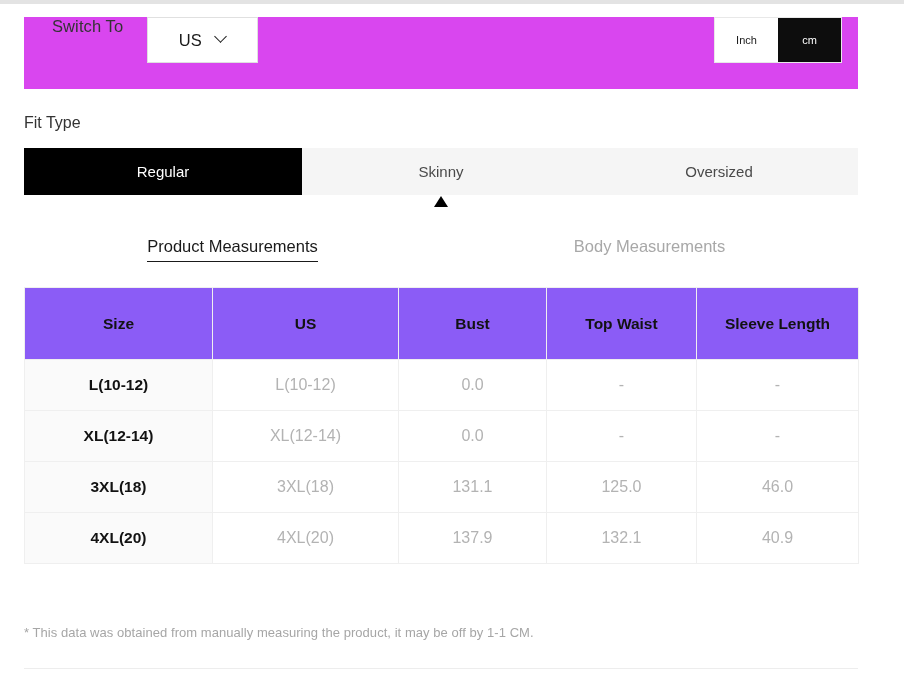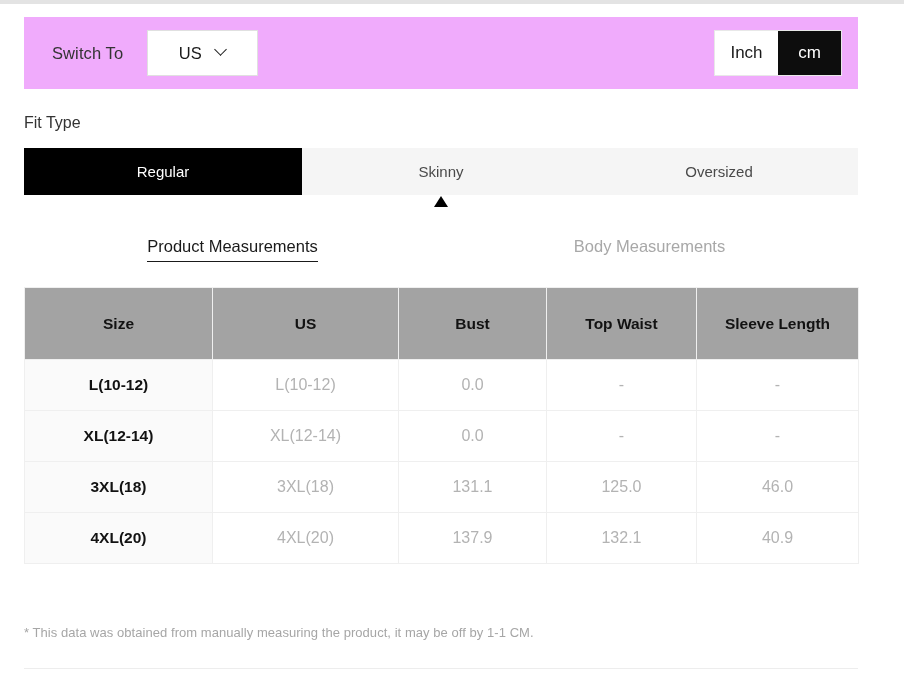--- a/index.html
+++ b/index.html
@@ -34,23 +34,22 @@
     height: 677px;
   }
 
   
   .switch-bar {
     position: absolute;
     left: 24px;
     top: 13px;
     width: 834px;
     height: 72px;
-    background: #f0abfc;
-    display: flex;
-    align-items: center;
+    background: #d946ef;
+    display: flex;
     padding: 0 16px 0 28px;
   }
   .switch-label {
     font-size: 16.5px;
     color: #333333;
     letter-spacing: .1px;
     white-space: nowrap;
   }
   .region-select {
     margin-left: 24px;
@@ -91,21 +90,21 @@
     height: 46px;
     border: 1px solid #e8e8e8;
     background: #ffffff;
   }
   .unit-btn {
     min-width: 63px;
     padding: 0 14px;
     display: flex;
     align-items: center;
     justify-content: center;
-    font-size: 17px;
+    font-size: 11px;
     background: #ffffff;
     color: #1a1a1a;
     cursor: pointer;
   }
   .unit-btn.active {
     background: #0d0d0d;
     color: #ffffff;
   }
 
   
@@ -192,21 +191,21 @@
     border-collapse: collapse;
     table-layout: fixed;
   }
   .size-table th,
   .size-table td {
     border: 1px solid #efefef;
     text-align: center;
     vertical-align: middle;
   }
   .size-table th {
-    background: #a3a3a3;
+    background: #8b5cf6;
     height: 72px;
     font-size: 15.5px;
     font-weight: bold;
     color: #121212;
     line-height: 1.28;
     padding: 4px 6px;
   }
   .size-table td {
     height: 51px;
     font-size: 16px;

